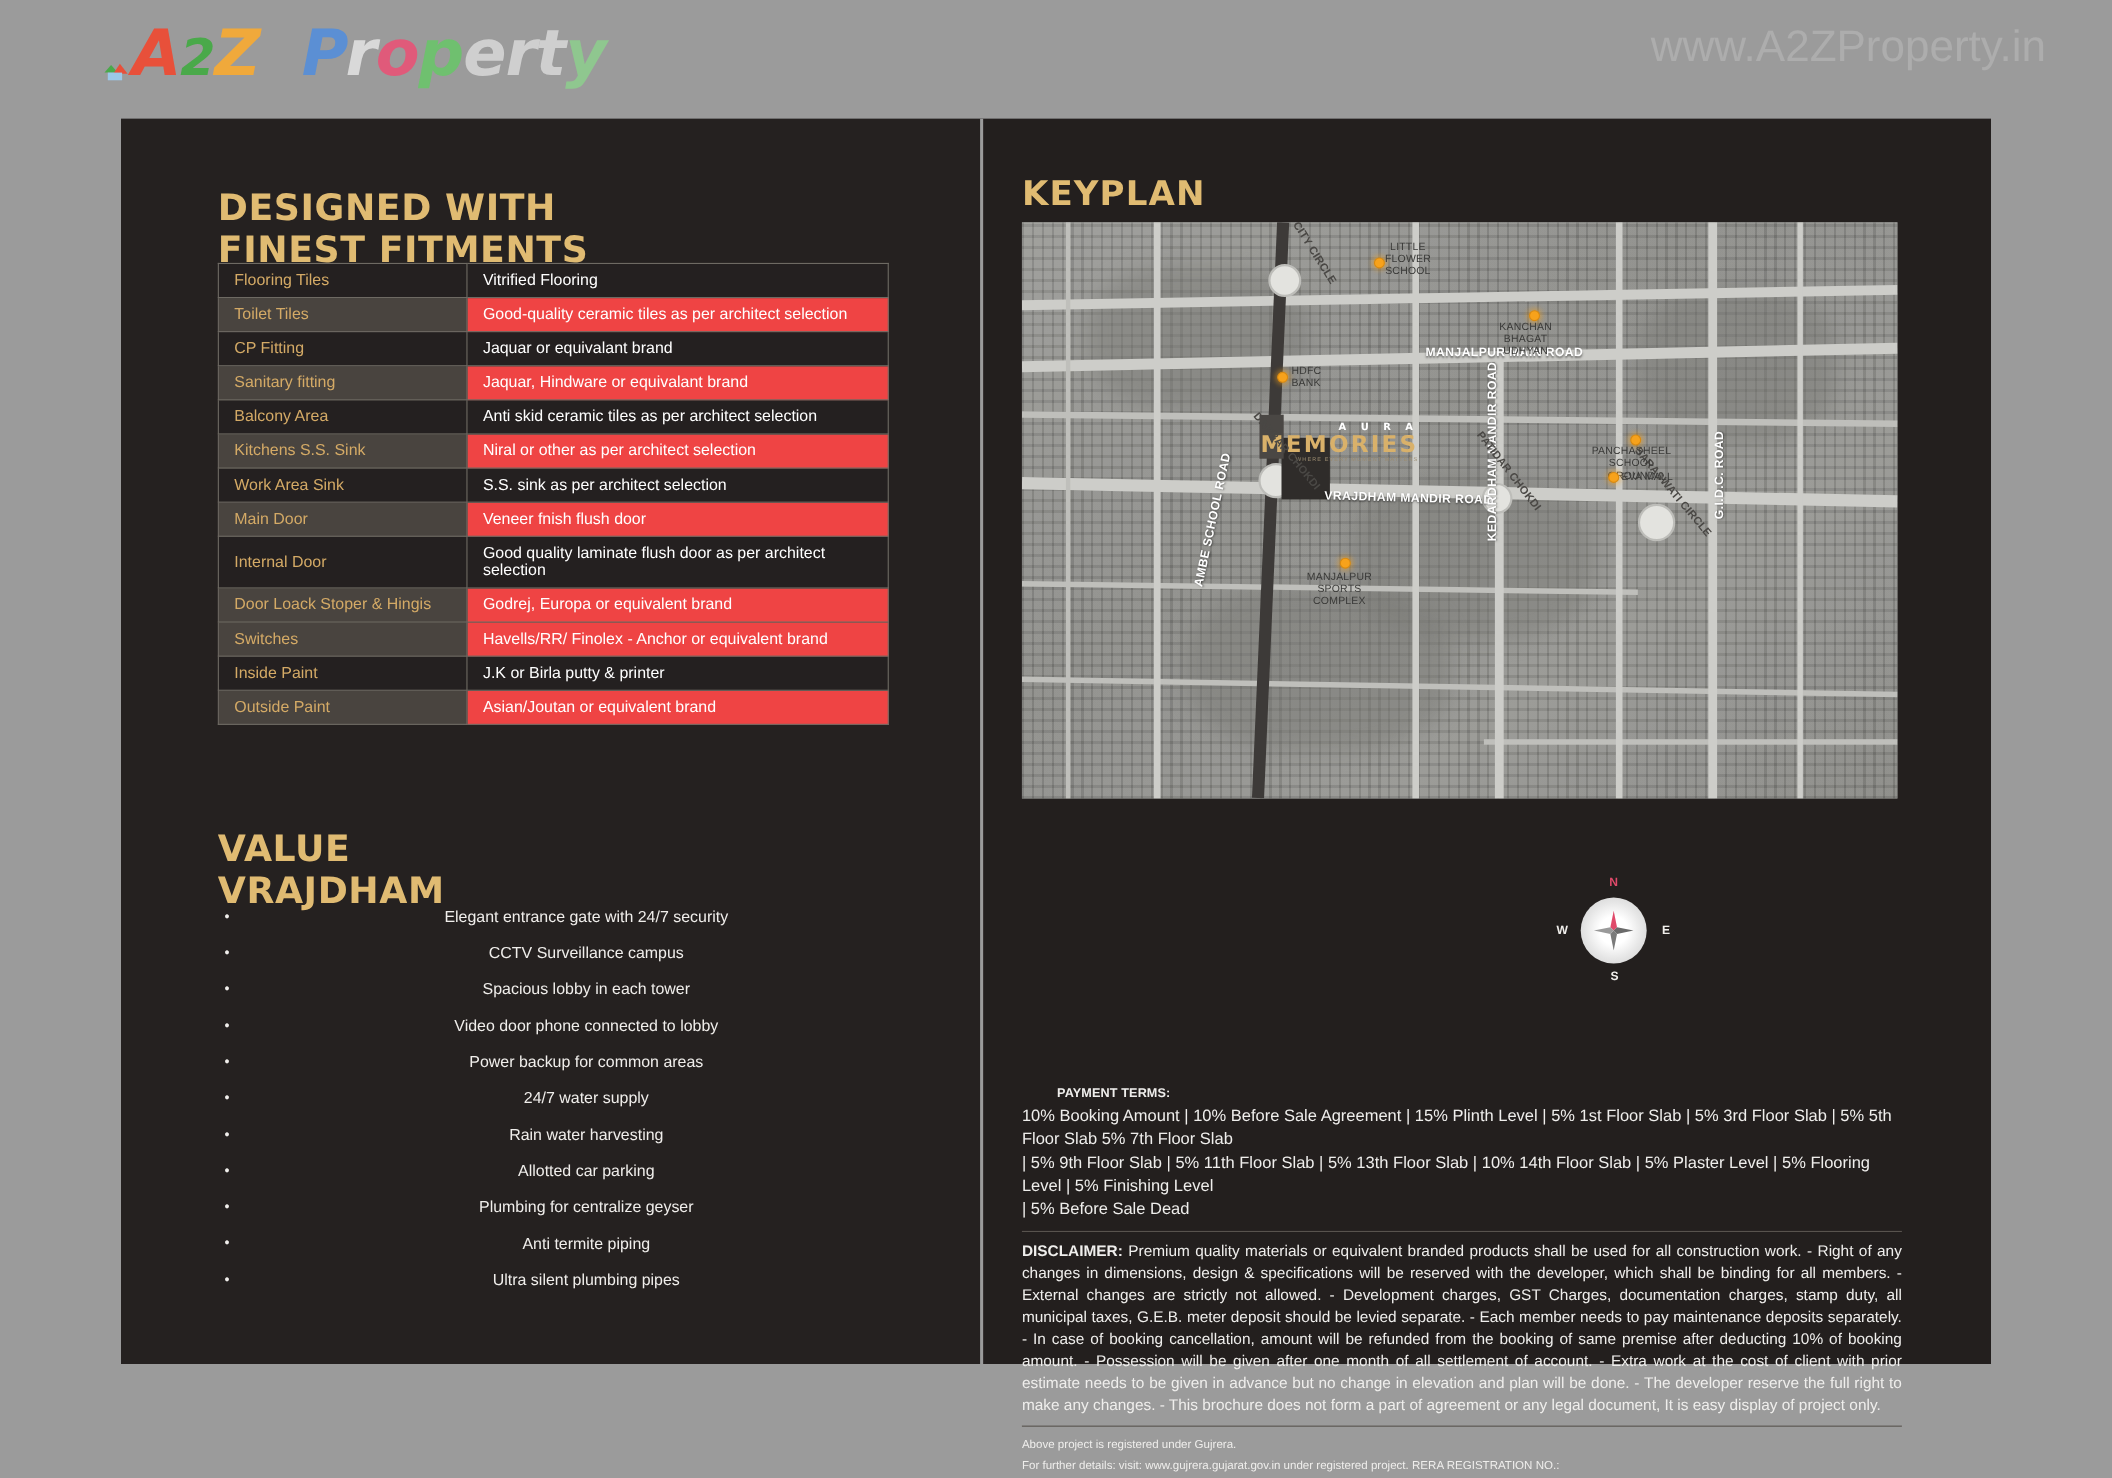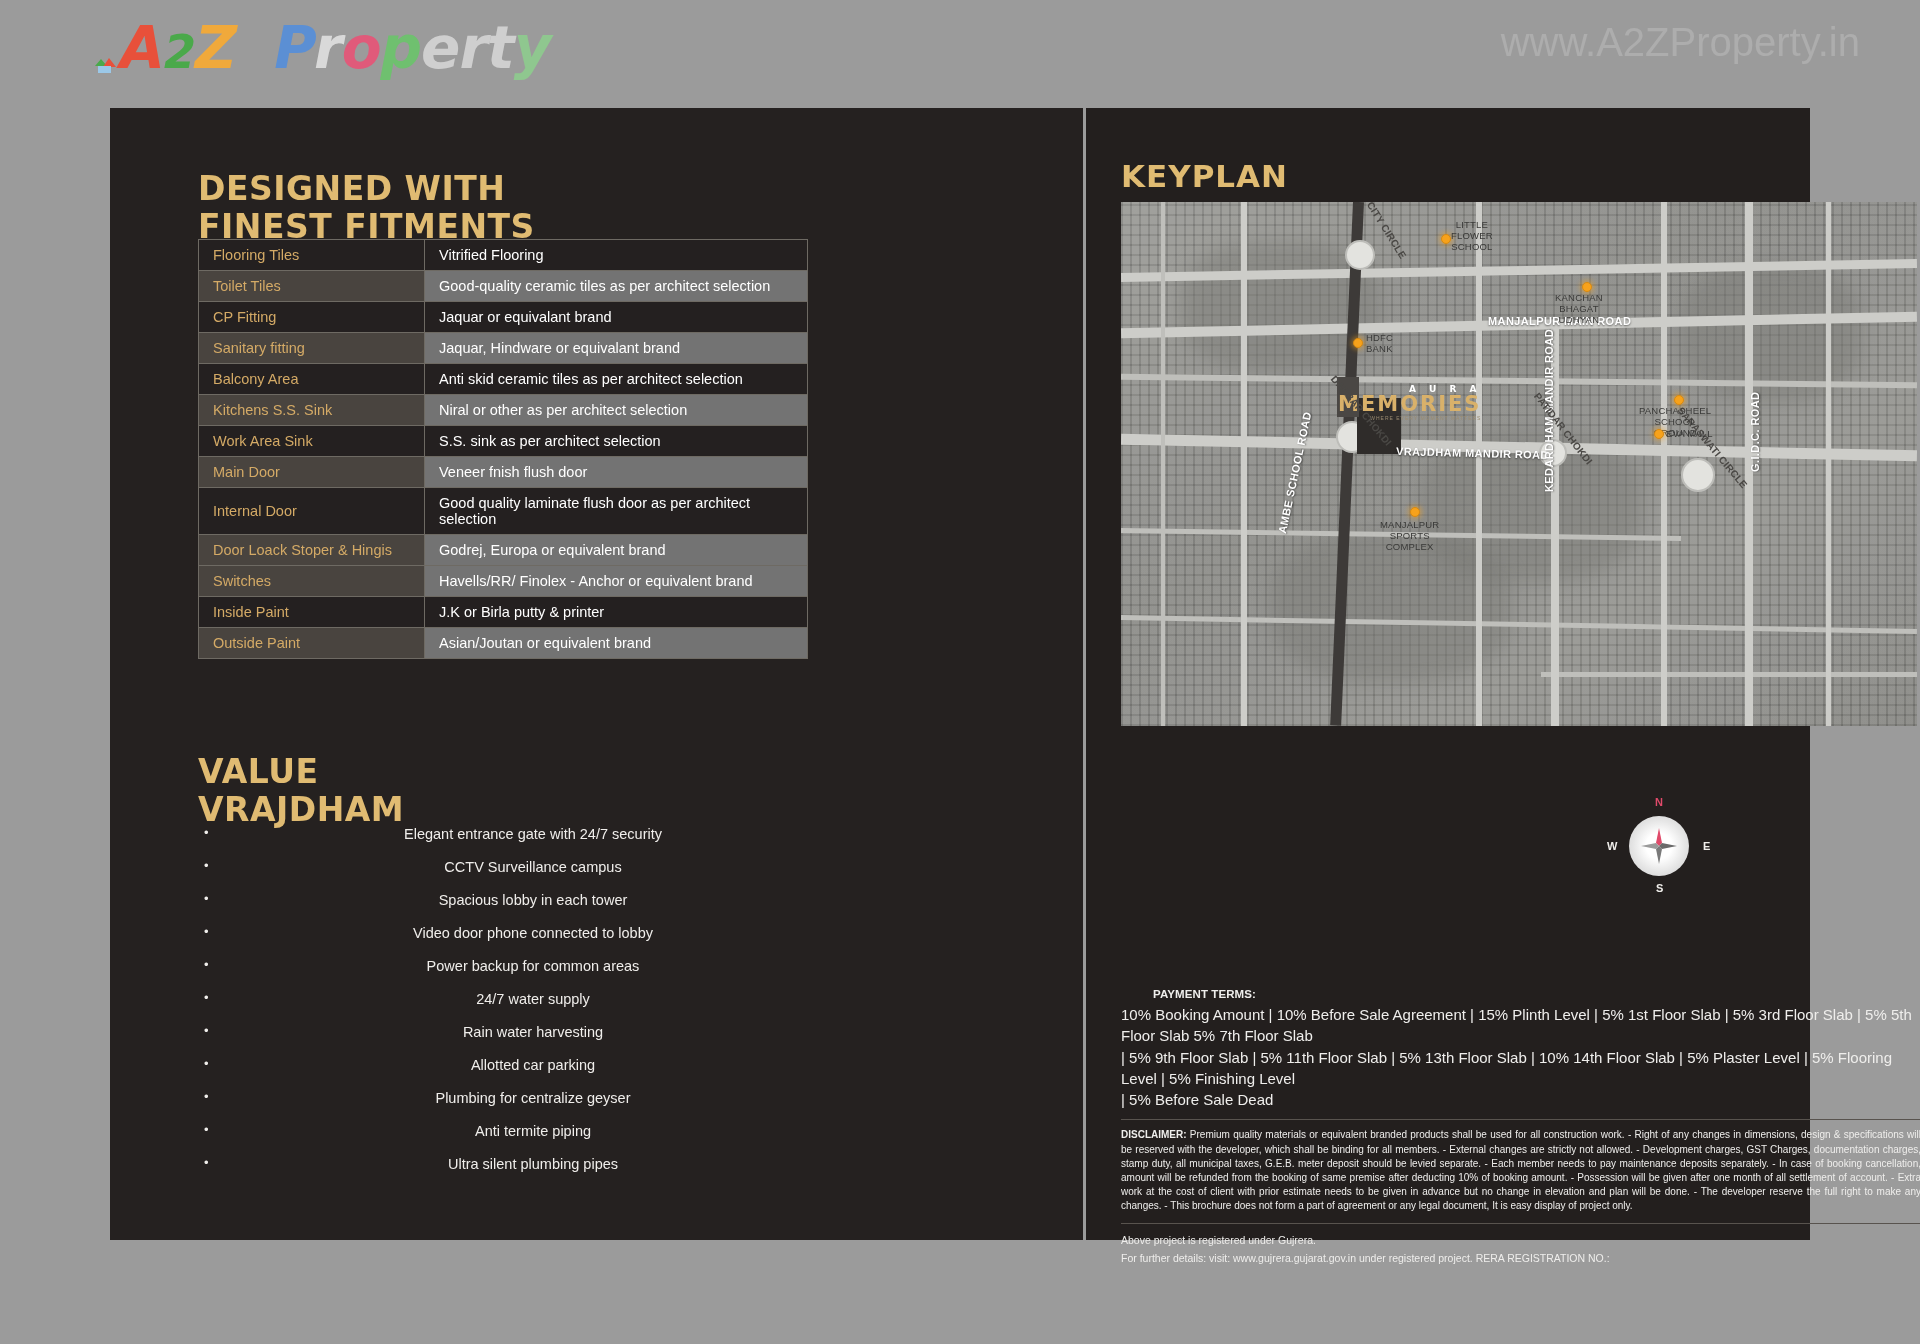--- a/index.html
+++ b/index.html
@@ -41,21 +41,21 @@
   }
 
   
   #page{
     position:absolute;left:110px;top:108px;
     width:1700px;height:1132px;
     background:#231f1e;
     display:flex;
   }
   #left-panel{
-    width:976px;height:100%;
+    width:784px;height:100%;
     background:#252120;
     position:relative;
     border-right:3px solid #9b9b9b;
     box-sizing:border-box;
     text-decoration:underline;
   }
   #right-panel{
     flex:1;height:100%;
     background:#231f1e;
     position:relative;
@@ -91,21 +91,21 @@
     vertical-align:middle;
     height:14px;
   }
   #spec-table td.k{
     width:197px;color:#d4aa66;
     font-family:"Liberation Sans",sans-serif;
   }
   #spec-table td.v{color:#ffffff;}
   #spec-table tr.even td{background:#242020;}
   #spec-table tr.odd  td{background:#49443f;}
-  #spec-table tr.odd td.v{background:#737373;}
+  #spec-table tr.odd td.v{background:#ef4444;}
 
   
   #value-list{
     position:absolute;left:92px;top:718px;
     list-style:none;margin:0;padding:0;
     width:640px;
     text-align:center;
   }
   #value-list li{
     color:#f0eeeb;font-size:14.5px;
@@ -191,21 +191,21 @@
 
   
   #terms{
     position:absolute;left:35px;top:880px;width:800px;
     color:#efeeec;
     font-family:"Liberation Sans",sans-serif;
   }
   #terms .ttl{font-size:11.5px;font-weight:bold;letter-spacing:.1px;margin-bottom:4px;padding-left:32px;}
   #terms .pt{font-size:15px;line-height:1.42;}
   #terms .rule{height:1px;background:#58534e;margin:9px 0 8px 0;}
-  #terms .disc{font-size:10px;line-height:1.42;text-align:justify;}
+  #terms .disc{font-size:14px;line-height:1.42;text-align:justify;}
   #terms .disc b{font-weight:bold;}
   #terms .rera{font-size:10.5px;line-height:1.6;margin-top:2px;}
 </style>
 </head>
 <body>
 
 <div id="wm-left">
   <span class="house">
     <svg width="26" height="20" viewBox="0 0 26 20">
       <path d="M3 12 L9 5 L15 12 Z" fill="#4aa94a"></path>

